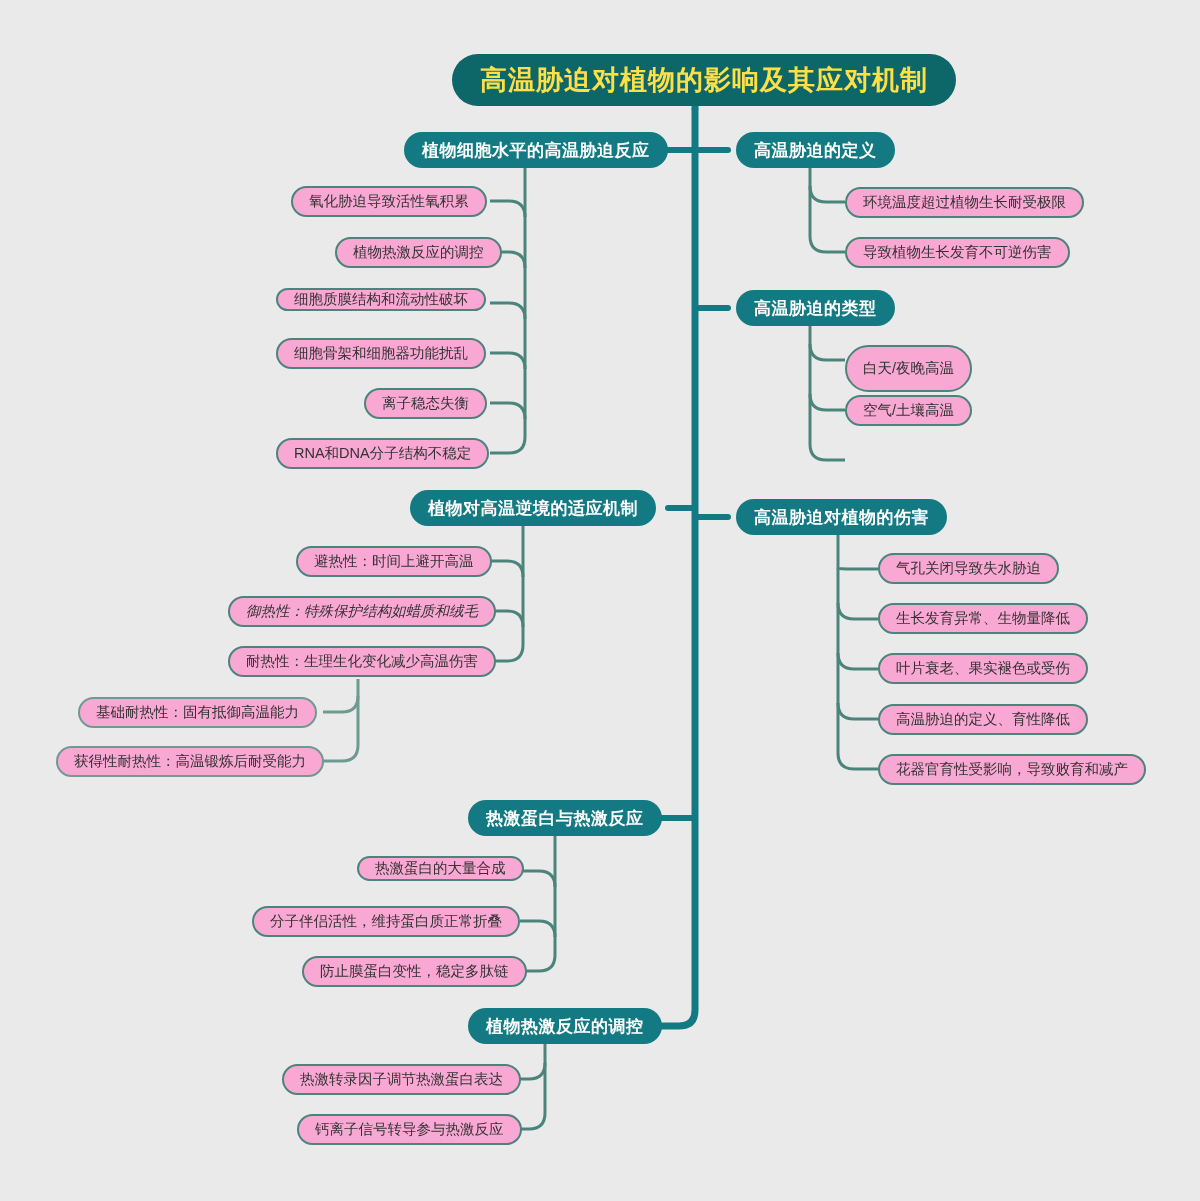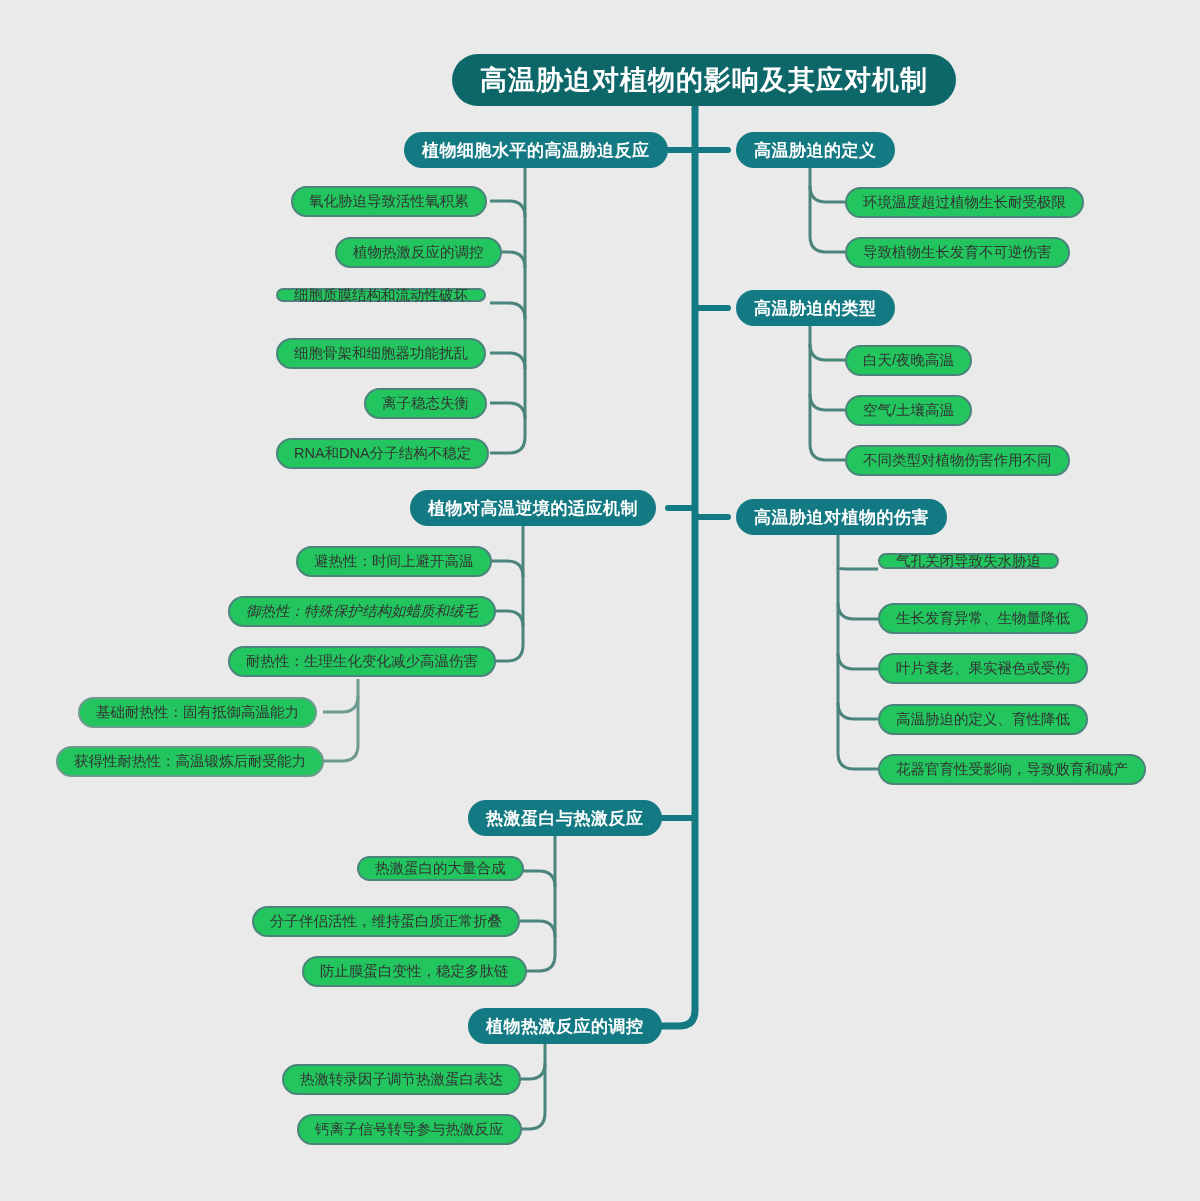--- a/index.html
+++ b/index.html
@@ -17,21 +17,21 @@
     position:absolute;
     display:flex;align-items:center;justify-content:center;
     box-sizing:border-box;
     white-space:nowrap;
     line-height:1;
   }
 
   
   .root{
     background:#0d6668;
-    color:#ffffff;
+    color:#fde047;
     border-radius:26px;
     font-size:27px;
     font-weight:700;
     letter-spacing:1px;
     padding:0 28px;
   }
 
   
   .branch{
     background:#137a83;
@@ -39,21 +39,21 @@
     border-radius:18px;
     font-size:17px;
     font-weight:700;
     letter-spacing:.5px;
     padding:0 18px;
     justify-content:flex-end;
   }
 
   
   .leaf{
-    background:#22c55e;
+    background:#f9a8d4;
     color:#333333;
     border:2px solid #4b847b;
     border-radius:999px;
     font-size:14.5px;
     font-weight:400;
     padding:0 16px;
   }
   .leaf.sub{border-color:#6f9a90;}
 </style>
 </head>
@@ -114,21 +114,21 @@
 
   <div class="node branch" style="left:404px;top:132px;height:36px;">
     <span>植物细胞水平的高温胁迫反应</span>
   </div>
   <div class="node leaf" style="left:291px;top:186px;height:31px;">
     <span>氧化胁迫导致活性氧积累</span>
   </div>
   <div class="node leaf" style="left:335px;top:237px;height:31px;">
     <span>植物热激反应的调控</span>
   </div>
-  <div class="node leaf" style="left:276px;top:288px;height:14px;">
+  <div class="node leaf" style="left:276px;top:288px;height:23px;">
     <span>细胞质膜结构和流动性破坏</span>
   </div>
   <div class="node leaf" style="left:276px;top:338px;height:31px;text-align:center;">
     <span>细胞骨架和细胞器功能扰乱</span>
   </div>
   <div class="node leaf" style="left:364px;top:388px;height:31px;">
     <span>离子稳态失衡</span>
   </div>
   <div class="node leaf" style="left:276px;top:438px;height:31px;">
     <span>RNA和DNA分子结构不稳定</span>
@@ -140,29 +140,26 @@
   <div class="node leaf" style="left:845px;top:187px;height:31px;">
     <span>环境温度超过植物生长耐受极限</span>
   </div>
   <div class="node leaf" style="left:845px;top:237px;height:31px;">
     <span>导致植物生长发育不可逆伤害</span>
   </div>
 
   <div class="node branch" style="left:736px;top:290px;height:36px;">
     <span>高温胁迫的类型</span>
   </div>
-  <div class="node leaf" style="left:845px;top:345px;height:31px;">
+  <div class="node leaf" style="left:845px;top:345px;height:47px;">
     <span>白天/夜晚高温</span>
   </div>
   <div class="node leaf" style="left:845px;top:395px;height:31px;">
     <span>空气/土壤高温</span>
   </div>
-  <div class="node leaf" style="left:845px;top:445px;height:31px;">
-    <span>不同类型对植物伤害作用不同</span>
-  </div>
 
   <div class="node branch" style="left:410px;top:490px;height:36px;">
     <span>植物对高温逆境的适应机制</span>
   </div>
   <div class="node leaf" style="left:296px;top:546px;height:31px;">
     <span>避热性：时间上避开高温</span>
   </div>
   <div class="node leaf" style="left:228px;top:596px;height:31px;font-style:italic;">
     <span>御热性：特殊保护结构如蜡质和绒毛</span>
   </div>
@@ -172,21 +169,21 @@
   <div class="node leaf sub" style="left:78px;top:697px;height:31px;">
     <span>基础耐热性：固有抵御高温能力</span>
   </div>
   <div class="node leaf sub" style="left:56px;top:746px;height:31px;">
     <span>获得性耐热性：高温锻炼后耐受能力</span>
   </div>
 
   <div class="node branch" style="left:736px;top:499px;height:36px;">
     <span>高温胁迫对植物的伤害</span>
   </div>
-  <div class="node leaf" style="left:878px;top:553px;height:16px;">
+  <div class="node leaf" style="left:878px;top:553px;height:31px;">
     <span>气孔关闭导致失水胁迫</span>
   </div>
   <div class="node leaf" style="left:878px;top:603px;height:31px;">
     <span>生长发育异常、生物量降低</span>
   </div>
   <div class="node leaf" style="left:878px;top:653px;height:31px;">
     <span>叶片衰老、果实褪色或受伤</span>
   </div>
   <div class="node leaf" style="left:878px;top:704px;height:31px;">
     <span>高温胁迫的定义、育性降低</span>

